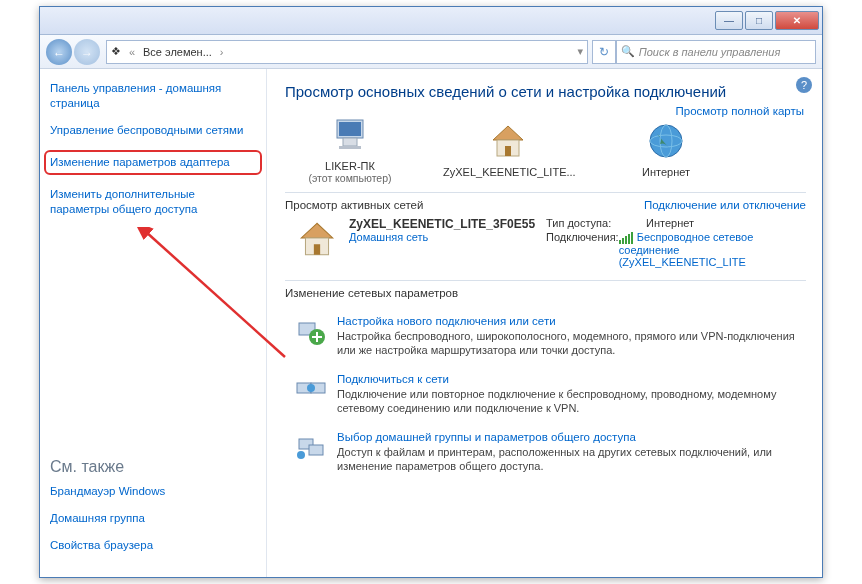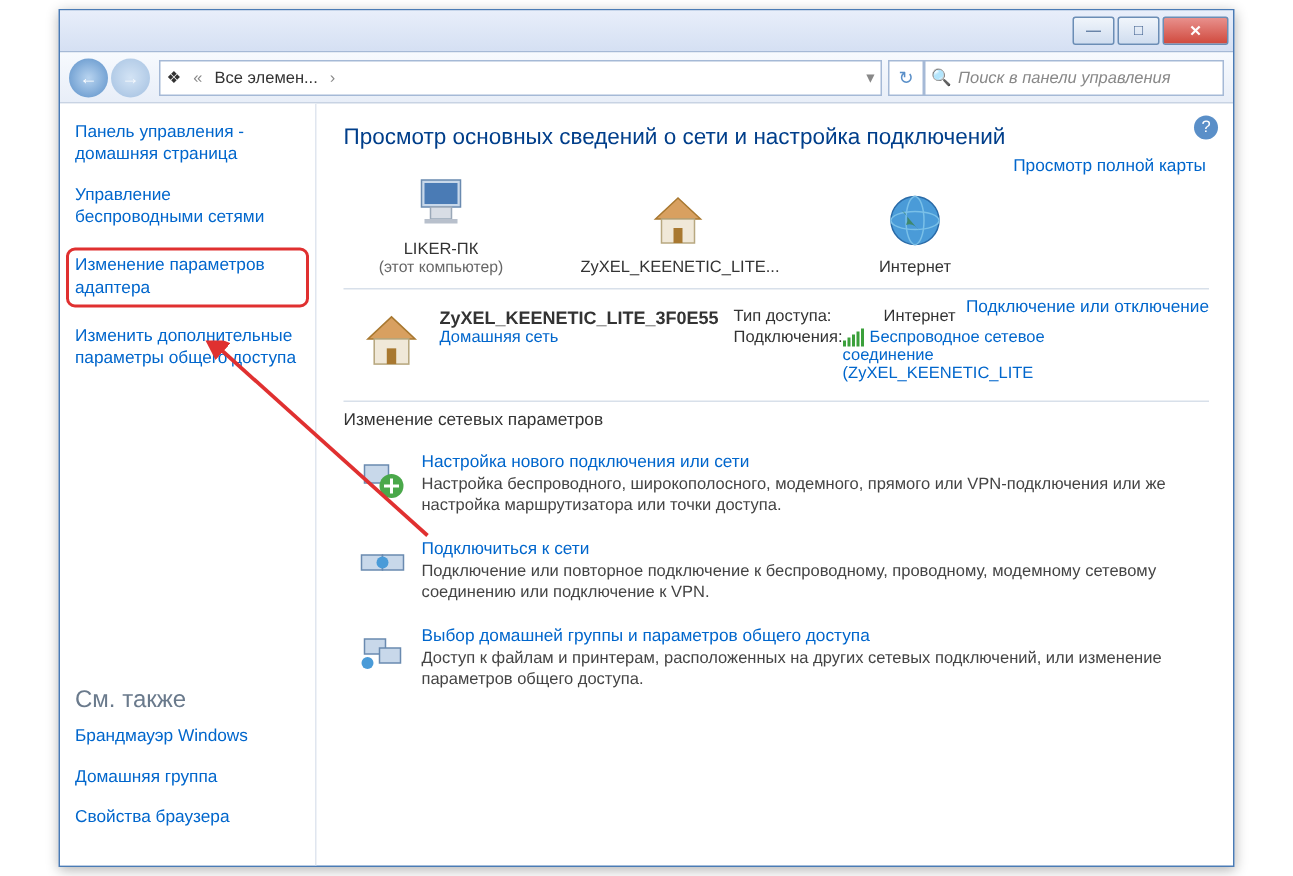--- a/index.html
+++ b/index.html
@@ -11,29 +11,29 @@
 .navbar{height:34px;background:linear-gradient(#f7fafe,#e8eef8);display:flex;align-items:center;padding:0 6px;border-bottom:1px solid #c8d3e3}
 .navbtn{width:26px;height:26px;border-radius:50%;background:radial-gradient(#b8d4f0,#5a8fc8);margin-right:2px;display:flex;align-items:center;justify-content:center;color:#fff;font-size:12px}
 .navbtn.fwd{opacity:.5}
 .addr{flex:1;height:24px;border:1px solid #a5b9d6;background:#fff;display:flex;align-items:center;margin:0 4px;font-size:11px;color:#333}
 .addr span{padding:0 4px}
 .addr .sep{color:#888}
 .refr{width:24px;height:24px;border:1px solid #a5b9d6;background:#fff;display:flex;align-items:center;justify-content:center;color:#5a8fc8;font-size:12px}
 .search{width:200px;height:24px;border:1px solid #a5b9d6;background:#fff;display:flex;align-items:center;padding:0 4px;font-size:11px;color:#888;font-style:italic}
 .search .sicon{margin-right:4px;color:#5a8fc8;font-style:normal}
 .body{flex:1;display:flex;overflow:hidden}
-.sidebar{width:171px;background:#fff;border-right:1px solid #e0e6ef;padding:12px 10px;display:flex;flex-direction:column}
+.sidebar{width:227px;background:#fff;border-right:1px solid #e0e6ef;padding:12px 10px;display:flex;flex-direction:column}
 .sidelink{color:#0066cc;font-size:11.5px;line-height:15px;margin-bottom:12px;cursor:pointer}
 .sidelink.hl{border:2px solid #e03030;border-radius:6px;padding:3px 4px;margin-left:-6px;margin-right:-6px}
 .sidegrow{flex:1}
 .seealso{color:#6a7a8c;font-size:16px;margin-bottom:8px}
 .main{flex:1;padding:10px 16px 10px 18px;overflow:auto;position:relative;font-size:11.5px;color:#333}
 .help{position:absolute;top:8px;right:10px;width:16px;height:16px;border-radius:50%;background:#5a8fc8;color:#fff;font-size:11px;display:flex;align-items:center;justify-content:center}
 .h1{color:#003e8a;font-size:15px;font-weight:normal;margin:4px 0 14px}
-.netrow{display:flex;align-items:flex-end;gap:28px;margin-bottom:8px}
+.netrow{display:flex;align-items:center;gap:28px;margin-bottom:8px}
 .netitem{text-align:center;font-size:11px;color:#333;width:130px}
 .neticon{width:42px;height:42px;margin:0 auto 4px;display:flex;align-items:center;justify-content:center}
 .mapfull{color:#0066cc;font-size:11.5px;position:absolute;right:18px;top:36px;cursor:pointer}
 .netsub{color:#666;font-size:10.5px}
 .sect{margin-top:8px;border-top:1px solid #d8e0ea;padding-top:6px}
 .sectlabel{color:#333;font-size:11.5px;margin-bottom:6px}
 .sectaction{float:right;color:#0066cc;font-size:11.5px;cursor:pointer}
 .activenet{display:flex;align-items:flex-start;gap:10px;margin:6px 0 10px 10px}
 .anicon{width:44px;height:44px}
 .antext{flex:1}
@@ -126,20 +126,21 @@
                 <ellipse cx="21" cy="21" rx="6" ry="16" fill="none" stroke="#7ac0e8"></ellipse>
                 <path d="M12 14 Q18 18 15 24 Q20 22 24 28" fill="#3a8040" opacity=".7"></path>
               </svg>
           </div>
           <div>Интернет</div>
         </div>
       </div>
 
       <div class="sect">
         <span class="sectaction">Подключение или отключение</span>
+        <div class="sectlabel">Просмотр активных сетей</div>
         <div class="activenet">
           <div class="anicon">
             <svg width="44" height="44" viewBox="0 0 42 42">
                 <polygon points="21,6 6,20 36,20" fill="#d8a060" stroke="#a87830"></polygon>
                 <rect x="10" y="20" width="22" height="16" fill="#f0e8d8" stroke="#b8a880"></rect>
                 <rect x="18" y="26" width="6" height="10" fill="#a87830"></rect>
               </svg>
           </div>
           <div class="antext">
             <b>ZyXEL_KEENETIC_LITE_3F0E55</b><br>

